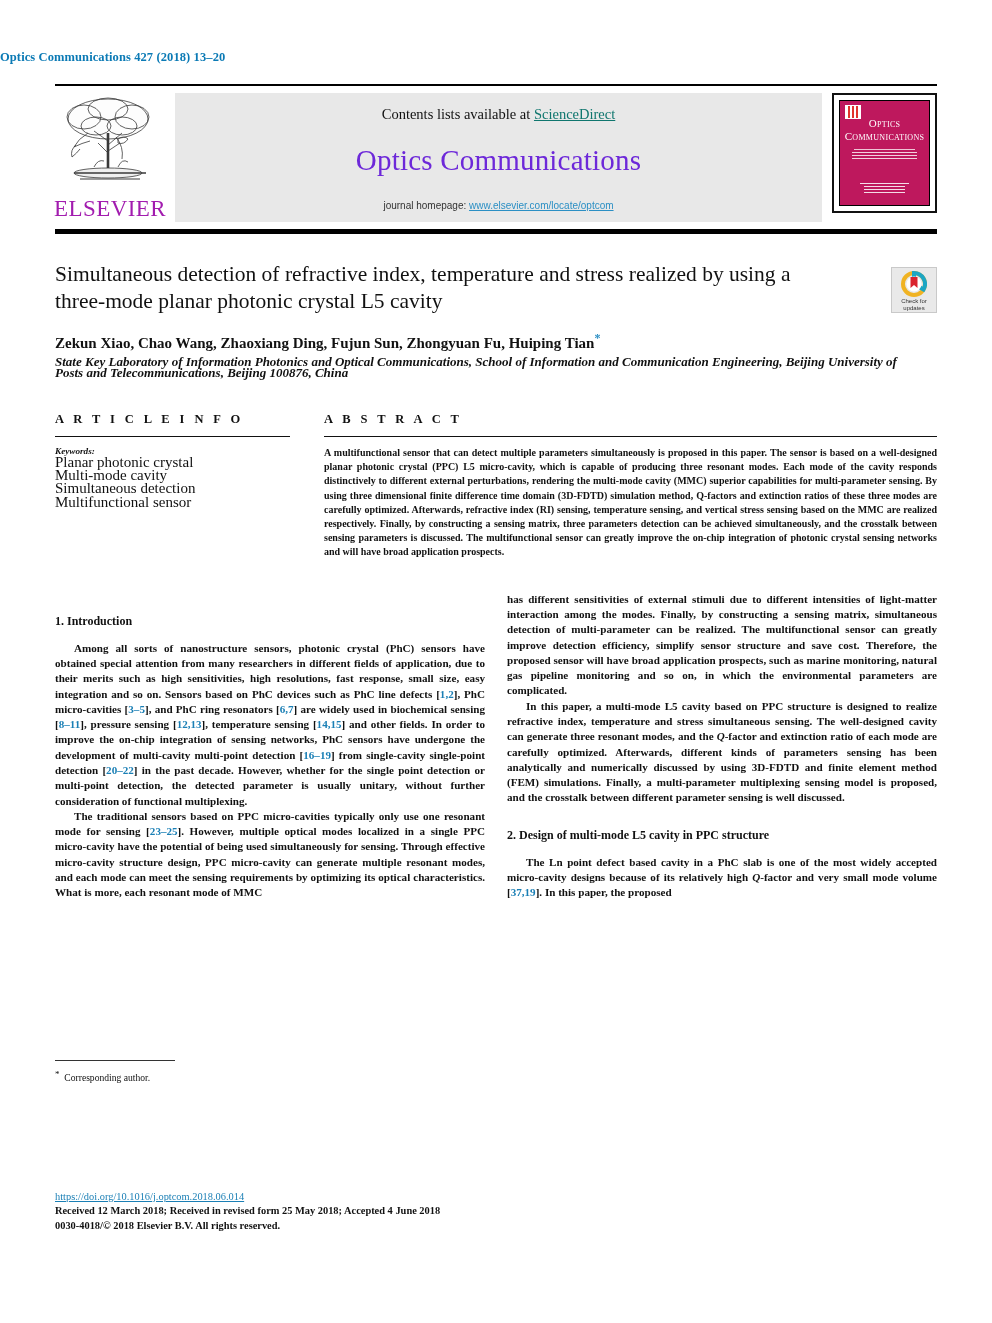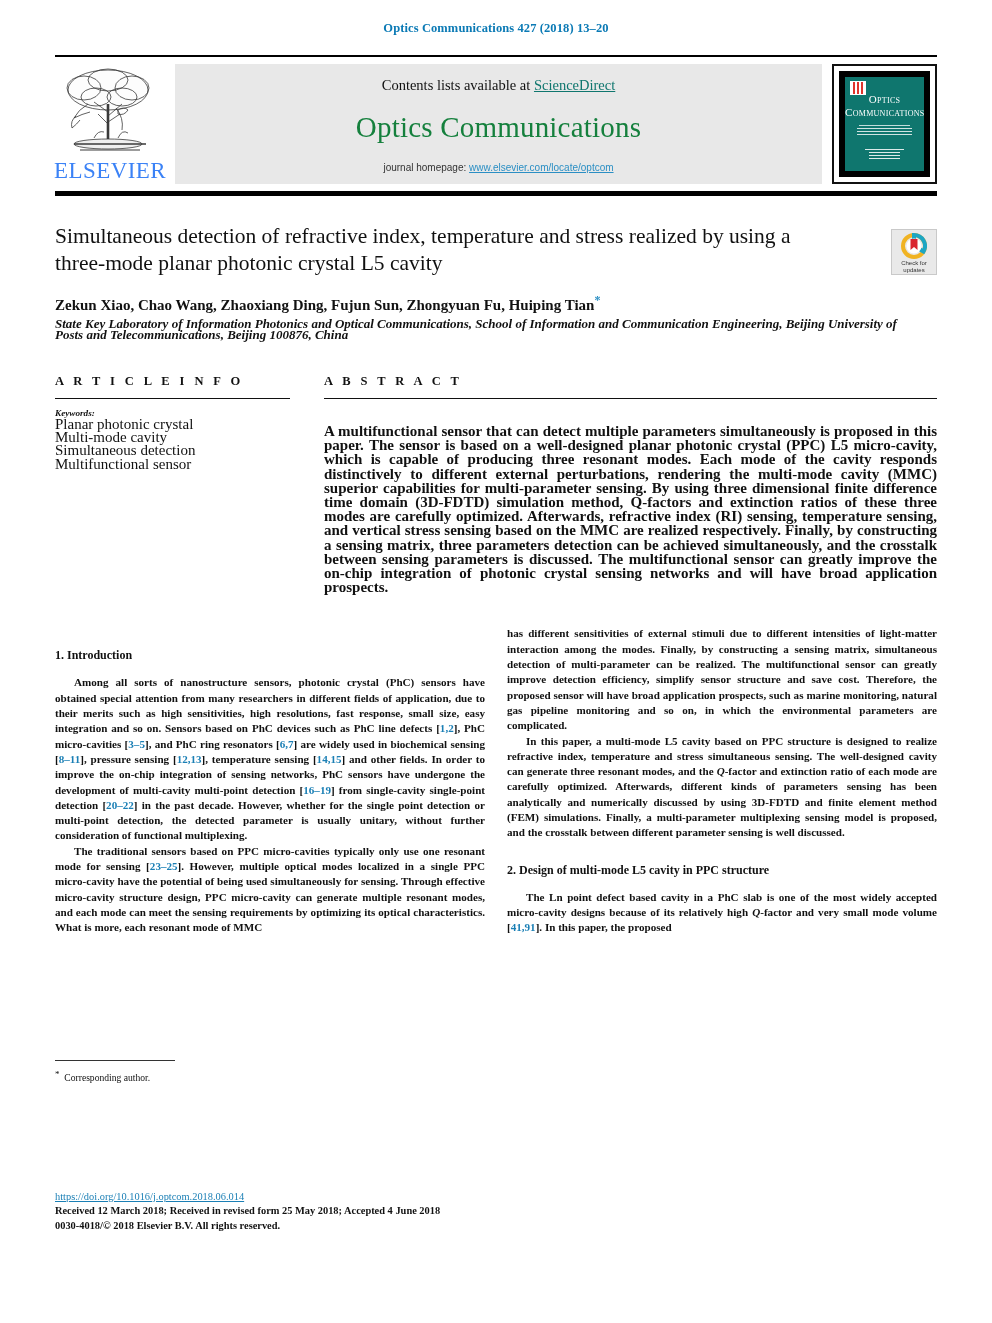--- a/index.html
+++ b/index.html
@@ -11,26 +11,25 @@
     width: 992px; height: 1323px;
     font-family: "Liberation Serif", serif;
     color: #000;
     position: relative;
     overflow: hidden;
   }
   .page { position: relative; width: 992px; height: 1323px; padding: 0; }
 
   
   .runhead {
-    text-align: center;
     color: #0b7ab5;
     font-family: "Liberation Serif", serif;
     font-weight: bold;
     font-size: 12.5px;
-    padding-top: 21px;
+    padding-top: 50px;
     letter-spacing: .1px;
   }
 
   
   .banner-wrap {
     margin: 19px 55px 0 55px;
     border-top: 2.5px solid #000;
     padding-top: 7px;
     display: flex;
     align-items: stretch;
@@ -41,25 +40,25 @@
     flex: 0 0 110px;
     display: flex;
     flex-direction: column;
     align-items: center;
     justify-content: flex-end;
     padding-bottom: 2px;
   }
   .tree { width: 104px; height: 92px; display:block; }
   .elsevier-word {
     font-family: "Liberation Serif", serif;
-    color: #3b82f6;
+    color: #a21caf;
     font-size: 23px;
     letter-spacing: .4px;
     line-height: 1;
-    margin-top: 3px;
+    margin-top: 12px;
   }
   .banner-center {
     flex: 1 1 auto;
     background: #e8e8e8;
     display: flex;
     flex-direction: column;
     align-items: center;
     justify-content: space-between;
     padding: 13px 10px 11px 10px;
     margin-left: 10px;
@@ -67,21 +66,21 @@
   }
   .contents-line {
     font-size: 14.5px;
     font-family: "Liberation Serif", serif;
     color: #111;
   }
   .contents-line .link { color: #0f766e; }
   .journal-name {
     font-family: "Liberation Serif", serif;
     font-size: 29px;
-    color: #15803d;
+    color: #6d28d9;
     letter-spacing: .2px;
     margin: 14px 0 16px 0;
   }
   .homepage-line {
     font-family: "Liberation Sans", sans-serif;
     font-size: 10px;
     color: #333;
   }
   .homepage-line .link { color: #2b8fc4; }
 
@@ -89,23 +88,23 @@
     flex: 0 0 105px;
     width: 105px;
     height: 120px;
     border: 2.5px solid #111;
     background: #fff;
     padding: 5px;
     position: relative;
   }
   .cover-inner {
     width: 100%; height: 100%;
-    background: #0f766e;
+    background: #be185d;
     position: relative;
-    border: 6px solid #000000;
+    border: 1px solid #000000;
   }
   .cover-elsevier-mark {
     position: absolute; top: 4px; left: 5px;
     width: 16px; height: 14px;
     background: repeating-linear-gradient(to right, #fff 0 2px, #E0342C 2px 4px);
     border: 1px solid #fff;
   }
   .cover-title {
     position: absolute; top: 16px; left: 0; right: 0;
     text-align: center;
@@ -208,25 +207,25 @@
     color: #111;
   }
   .hr-thin { border-top: 1px solid #111; margin-top: 9px; }
   .kw-label {
     font-style: italic; font-weight: bold;
     font-size: 9.2px; margin-top: 9px; color:#111;
   }
   .kw-item { font-size: 15px; line-height: 13.2px; color:#111; }
   .abs-body {
     font-family: "Liberation Serif", serif;
-    font-size: 15px;
+    font-size: 10px;
     line-height: 14.2px;
     text-align: justify;
     color: #111;
-    margin-top: 25px;
+    margin-top: 9px;
     font-weight: 600;
   }
 
   
   .body-cols {
     margin: 32px 55px 0 55px;
     display: flex;
     align-items: flex-end;
   }
   .bcol { width: 430px; flex: 0 0 430px; }
@@ -385,21 +384,21 @@
     <div class="bcol">
       <div class="h2">1.  Introduction</div>
       <p class="para"><span>Among all sorts of nanostructure sensors, photonic crystal (PhC) sensors have obtained special attention from many researchers in different fields of application, due to their merits such as high sensitivities, high resolutions, fast response, small size, easy integration and so on. Sensors based on PhC devices such as PhC line defects [</span><span class="ref">1,2</span><span>], PhC micro-cavities [</span><span class="ref">3–5</span><span>], and PhC ring resonators [</span><span class="ref">6,7</span><span>] are widely used in biochemical sensing [</span><span class="ref">8–11</span><span>], pressure sensing [</span><span class="ref">12,13</span><span>], temperature sensing [</span><span class="ref">14,15</span><span>] and other fields. In order to improve the on-chip integration of sensing networks, PhC sensors have undergone the development of multi-cavity multi-point detection [</span><span class="ref">16–19</span><span>] from single-cavity single-point detection [</span><span class="ref">20–22</span><span>] in the past decade. However, whether for the single point detection or multi-point detection, the detected parameter is usually unitary, without further consideration of functional multiplexing.</span></p>
       <p class="para"><span>The traditional sensors based on PPC micro-cavities typically only use one resonant mode for sensing [</span><span class="ref">23–25</span><span>]. However, multiple optical modes localized in a single PPC micro-cavity have the potential of being used simultaneously for sensing. Through effective micro-cavity structure design, PPC micro-cavity can generate multiple resonant modes, and each mode can meet the sensing requirements by optimizing its optical characteristics. What is more, each resonant mode of MMC</span></p>
     </div>
     <div class="bgap"></div>
     <div class="bcol">
       <p class="para cont">has different sensitivities of external stimuli due to different intensities of light-matter interaction among the modes. Finally, by constructing a sensing matrix, simultaneous detection of multi-parameter can be realized. The multifunctional sensor can greatly improve detection efficiency, simplify sensor structure and save cost. Therefore, the proposed sensor will have broad application prospects, such as marine monitoring, natural gas pipeline monitoring and so on, in which the environmental parameters are complicated.</p>
       <p class="para"><span>In this paper, a multi-mode L5 cavity based on PPC structure is designed to realize refractive index, temperature and stress simultaneous sensing. The well-designed cavity can generate three resonant modes, and the </span><span class="it">Q</span><span>-factor and extinction ratio of each mode are carefully optimized. Afterwards, different kinds of parameters sensing has been analytically and numerically discussed by using 3D-FDTD and finite element method (FEM) simulations. Finally, a multi-parameter multiplexing sensing model is proposed, and the crosstalk between different parameter sensing is well discussed.</span></p>
       <div class="h2 spaced">2.  Design of multi-mode L5 cavity in PPC structure</div>
-      <p class="para"><span>The Ln point defect based cavity in a PhC slab is one of the most widely accepted micro-cavity designs because of its relatively high </span><span class="it">Q</span><span>-factor and very small mode volume [</span><span class="ref">41,91</span><span>]. In this paper, the proposed</span></p>
+      <p class="para"><span>The Ln point defect based cavity in a PhC slab is one of the most widely accepted micro-cavity designs because of its relatively high </span><span class="it">Q</span><span>-factor and very small mode volume [</span><span class="ref">37,19</span><span>]. In this paper, the proposed</span></p>
     </div>
   </div>
 
   <div class="footnote">
     <div class="fn-rule"></div>
     <div class="fn-line">
       <span class="fn-star">*</span>
       &nbsp;<span>Corresponding author.</span>
     </div>
   </div>

